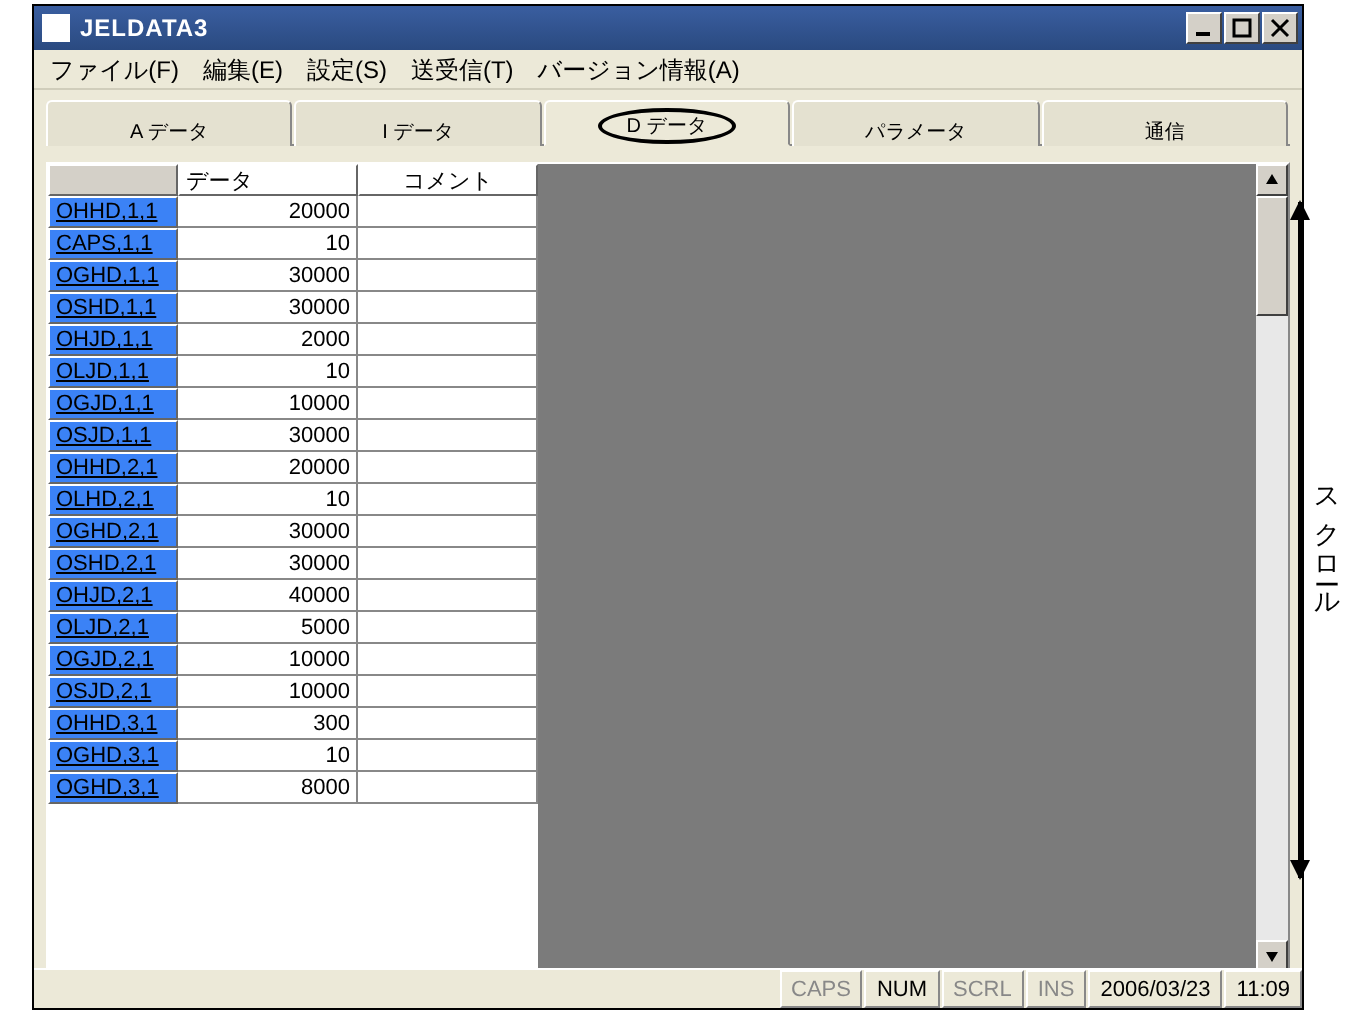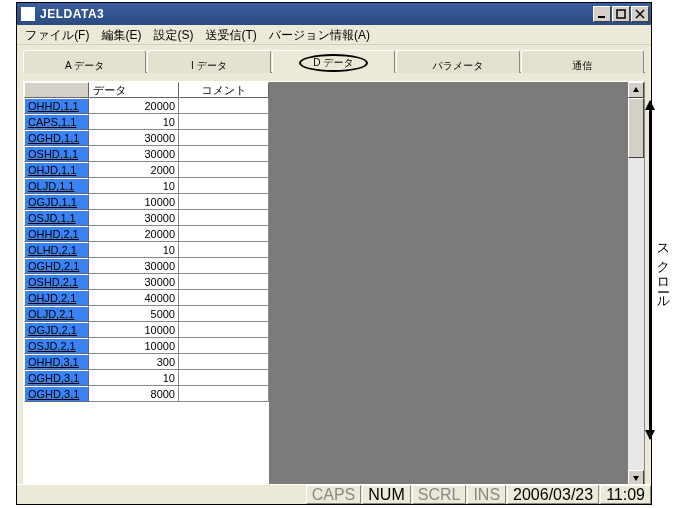--- a/index.html
+++ b/index.html
@@ -37,21 +37,21 @@
 .c1 { width: 65px; }
 .c2 { width: 90px; text-align: right; justify-content: flex-end; background: #fff; }
 .c3 { width: 90px; background: #fff; }
 
 .vscroll { width: 16px; background: #d4d0c8; display: flex; flex-direction: column; position: absolute; right: 0; top: 0; bottom: 0; }
 .vscroll .sbtn { height: 16px; background: #d4d0c8; border: 1px solid #fff; border-right-color: #404040; border-bottom-color: #404040; display: flex; align-items: center; justify-content: center; cursor: pointer; }
 .vscroll .strack { flex: 1; background: #e8e8e8; position: relative; }
 .vscroll .sthumb { position: absolute; top: 0; left: 0; right: 0; height: 60px; background: #d4d0c8; border: 1px solid #fff; border-right-color: #404040; border-bottom-color: #404040; }
 
 .statusbar { position: absolute; bottom: 0; left: 0; right: 0; height: 20px; background: #ece9d8; display: flex; justify-content: flex-end; border-top: 1px solid #fff; }
-.sitem { border: 1px solid #888; border-top-color: #fff; border-left-color: #fff; padding: 1px 5px; font-size: 16px; display: flex; align-items: center; margin-left: 1px; color: #888; }
+.sitem { border: 1px solid #888; border-top-color: #fff; border-left-color: #fff; padding: 1px 5px; font-size: 11px; display: flex; align-items: center; margin-left: 1px; color: #888; }
 .sitem.on { color: #000; }
 
 .annot { position: absolute; right: 4px; top: 95px; height: 350px; display: flex; align-items: center; gap: 3px; }
 .annot .arrow { position: relative; width: 2px; height: 338px; background: #000; }
 .annot .arrow::before, .annot .arrow::after { content: ""; position: absolute; left: -4px; width: 0; height: 0; border-left: 5px solid transparent; border-right: 5px solid transparent; }
 .annot .arrow::before { top: -1px; border-bottom: 10px solid #000; }
 .annot .arrow::after { bottom: -1px; border-top: 10px solid #000; }
 .annot .label { writing-mode: vertical-rl; text-orientation: upright; font-size: 13px; letter-spacing: 2px; }
 </style>
 </head>

